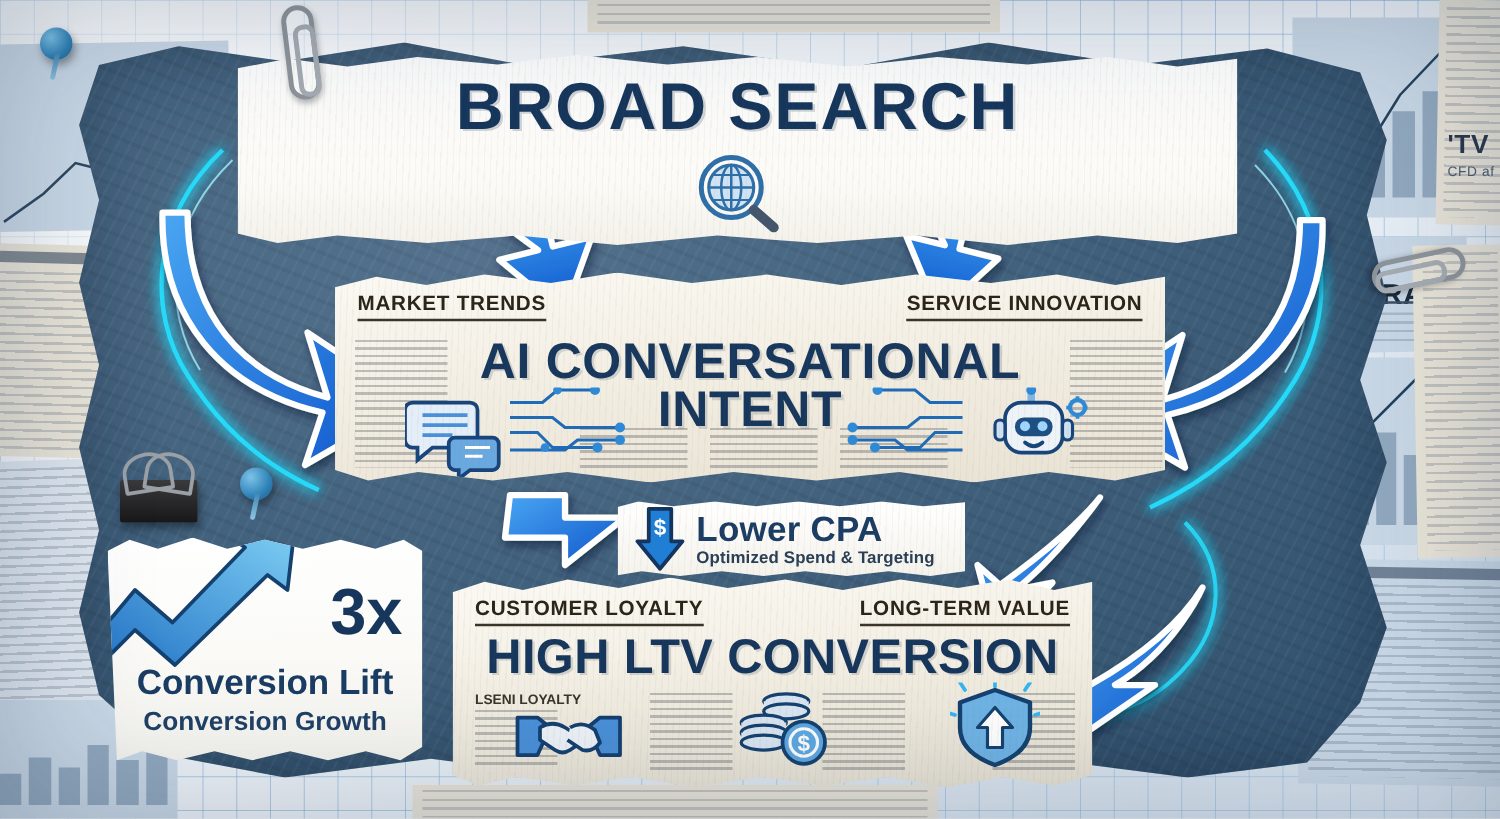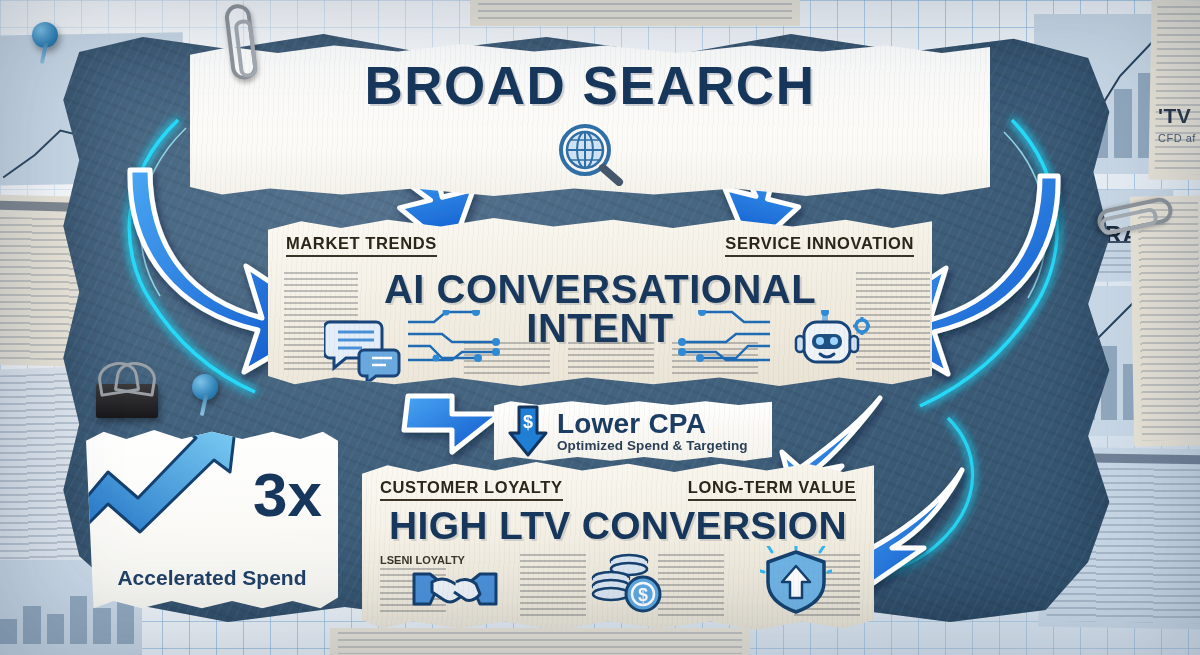--- a/index.html
+++ b/index.html
@@ -247,21 +247,21 @@
     background: linear-gradient(178deg, #ffffff 0%, #f6f5ef 100%);
     box-shadow: 0 6px 20px rgba(8,22,40,.4);
     clip-path: polygon(
       0% 6%, 7% 1%, 16% 5%, 27% 0%, 38% 5%, 50% 1%, 62% 5%, 74% 1%,
       85% 5%, 94% 1%, 100% 6%, 100% 93%, 93% 99%, 82% 95%, 70% 99%,
       58% 95%, 46% 99%, 34% 95%, 22% 99%, 11% 95%, 3% 99%);
   }
   .stat-x {
     position: absolute;
     right: 16px; top: 34px;
-    font-size: 62px;
+    font-size: 52px;
     font-weight: bold;
     color: #16365c;
     line-height: 1;
   }
   .stat-l1 {
     position: absolute;
     left: 0; right: 0; bottom: 48px;
     text-align: center;
     font-size: 28px;
     font-weight: bold;
@@ -664,21 +664,22 @@
     <svg width="230" height="120" viewBox="0 0 230 120" style="position:absolute;left:-24px;top:-16px;">
       <defs>
         <linearGradient id="gar" x1="0" y1="1" x2="1" y2="0">
           <stop offset="0%" stop-color="#1f6fc4"></stop>
             <stop offset="100%" stop-color="#7fd0f4"></stop>
         </linearGradient>
       </defs>
       <path d="M4 108 L46 58 L76 84 L134 24 L120 14 L174 6 L168 58 L152 46 L78 118 L46 90 L18 118 Z" fill="url(#gar)" stroke="#14416f" stroke-width="3" stroke-linejoin="round"></path>
     </svg>
     <div class="stat-x">3x</div>
-    <div class="stat-l2">Accelerated Spend</div>
+    <div class="stat-l1">Conversion Lift</div>
+    <div class="stat-l2">Conversion Growth</div>
   </div>
 
   <div class="pin" style="left:32px;top:22px;"></div>
   <div class="pin" style="left:192px;top:374px;"></div>
   <div class="clip" style="left:228px;top:4px;"></div>
   <div class="clip" style="left:1122px;top:178px;transform:rotate(78deg);"></div>
   <div class="binder" style="left:96px;top:384px;"></div>
 
   <div class="vignette"></div>
 </div>

